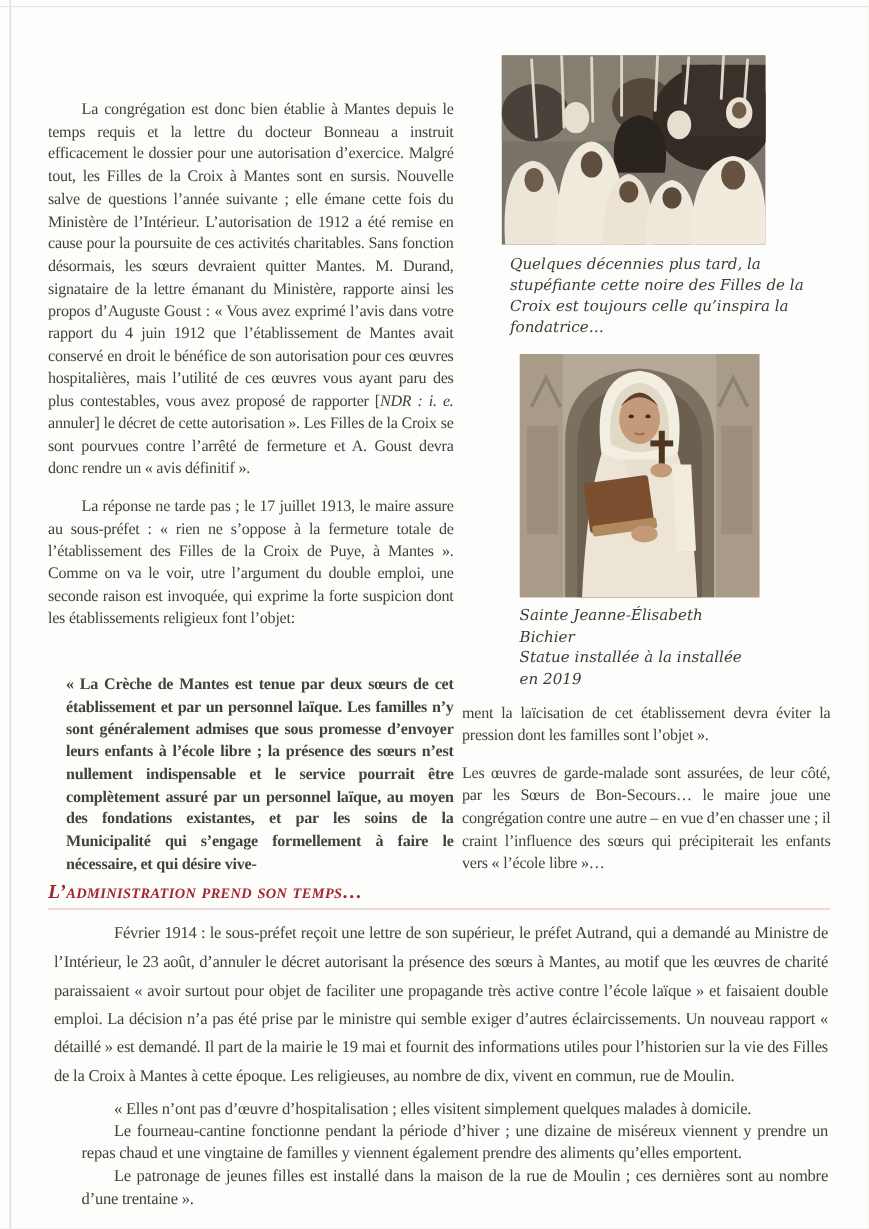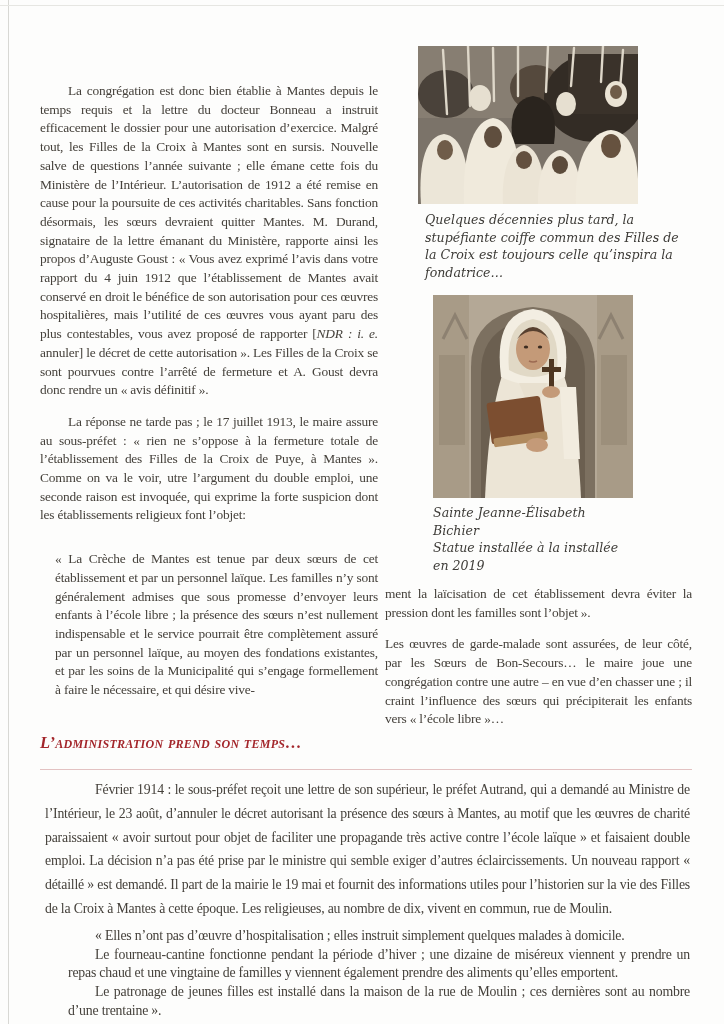--- a/index.html
+++ b/index.html
@@ -8,39 +8,39 @@
     font-family:"Liberation Serif", serif;color:#45413b;
   }
   .edge-left{position:absolute;left:8px;top:0;width:1px;height:1024px;background:#d8d8d4;}
   .edge-top{position:absolute;left:0;top:5px;width:724px;height:1px;background:#e6e6e2;}
 
   
   .col-left{position:absolute;left:40px;top:82px;width:338px;}
   .body{font-size:13.4px;line-height:18.7px;text-align:justify;letter-spacing:-0.2px;margin:0;}
   .indent{text-indent:28px;}
   .mt{margin-top:13px;}
-  .quote-left{margin-top:25px;padding-left:15px;}
+  .quote-left{margin-top:36px;padding-left:15px;font-weight:bold;}
   .it{font-style:italic;}
 
   .col-right{position:absolute;left:385px;top:46px;width:307px;}
   .photo1{display:block;margin-left:33px;width:220px;height:158px;}
   .photo2{display:block;margin:14px 0 0 48px;width:200px;height:203px;}
   .caption{font-family:"DejaVu Serif", serif;font-style:italic;font-size:12.6px;line-height:17.5px;color:#3d3b37;margin:0;}
   .caption1{margin:7px 0 0 40px;width:258px;}
   .caption2{margin:6px 0 0 48px;width:200px;text-align:left;}
   .right-flow{margin-top:11px;}
   .right-flow p{margin:0;}
   .right-flow p + p{margin-top:13px;}
 
   
   .section{position:absolute;left:40px;top:733px;width:652px;}
   .heading{
     font-weight:bold;font-style:italic;font-variant:small-caps;
     font-size:16.5px;letter-spacing:.3px;color:#a3262b;
-    padding-bottom:16px;border-bottom:1px solid #e3c2c2;margin:0;
+    padding-bottom:4px;border-bottom:1px solid #e3c2c2;margin:0;
   }
   .bottom{margin:8px 2px 0 5px;}
   .bp{font-size:13.8px;line-height:23.8px;text-align:justify;text-indent:50px;letter-spacing:-0.2px;margin:0;}
   .bq{margin-top:6px;}
   .bq p{font-size:13.8px;line-height:18.8px;text-align:justify;letter-spacing:-0.2px;margin:0 0 0 23px;text-indent:27px;}
 </style>
 </head>
 <body>
 
 <div id="page">
@@ -82,21 +82,21 @@
       <path d="M46,158 C44,106 56,74 75,72 C94,74 104,106 102,158 Z" fill="#f0eadc"></path>
       <ellipse cx="75" cy="91" rx="9" ry="11" fill="#5f4e3e"></ellipse>
       <path d="M85,158 C83,126 92,101 106,99 C120,101 128,126 126,158 Z" fill="#ebe4d5"></path>
       <ellipse cx="106" cy="114" rx="8" ry="9" fill="#63503f"></ellipse>
       <path d="M120,158 C119,128 128,106 142,104 C156,106 164,128 163,158 Z" fill="#efe8da"></path>
       <ellipse cx="142" cy="119" rx="8" ry="9" fill="#5c4b3b"></ellipse>
       <path d="M158,158 C156,112 172,86 193,84 C214,86 222,110 220,158 Z" fill="#f1ebdd"></path>
       <ellipse cx="193" cy="100" rx="10" ry="12" fill="#66523f"></ellipse>
     </svg>
 
-    <p class="caption caption1">Quelques décennies plus tard, la stupéfiante coiffe commun des Filles de la Croix est toujours celle qu’inspira la fondatrice…</p>
+    <p class="caption caption1">Quelques décennies plus tard, la stupéfiante cette noire des Filles de la Croix est toujours celle qu’inspira la fondatrice…</p>
 
     <svg class="photo2" viewBox="0 0 200 203" xmlns="http://www.w3.org/2000/svg">
       <rect width="200" height="203" fill="#b4a896"></rect>
       <rect x="0" width="36" height="203" fill="#a89b87"></rect>
       <rect x="164" width="36" height="203" fill="#a89b87"></rect>
       <path d="M10,44 L22,20 L34,44" stroke="#8d8171" fill="none" stroke-width="3"></path>
       <path d="M166,44 L178,20 L190,44" stroke="#8d8171" fill="none" stroke-width="3"></path>
       <rect x="6" y="60" width="26" height="90" fill="#9c8f7b"></rect>
       <rect x="168" y="60" width="26" height="90" fill="#9c8f7b"></rect>
       <path d="M38,203 L38,72 Q38,18 100,12 Q162,18 162,72 L162,203 Z" fill="#7c7060"></path>
@@ -133,19 +133,19 @@
       <p>ment la laïcisation de cet établissement devra éviter la pression dont les familles sont l’objet ».</p>
       <p>Les œuvres de garde-malade sont assurées, de leur côté, par les Sœurs de Bon-Secours… le maire joue une congrégation contre une autre – en vue d’en chasser une ; il craint l’influence des sœurs qui précipiterait les enfants vers « l’école libre »…</p>
     </div>
   </div>
 
   <div class="section">
     <h2 class="heading">L’administration prend son temps…</h2>
     <div class="bottom">
       <p class="bp">Février 1914 : le sous-préfet reçoit une lettre de son supérieur, le préfet Autrand, qui a demandé au Ministre de l’Intérieur, le 23 août, d’annuler le décret autorisant la présence des sœurs à Mantes, au motif que les œuvres de charité paraissaient « avoir surtout pour objet de faciliter une propagande très active contre l’école laïque » et faisaient double emploi. La décision n’a pas été prise par le ministre qui semble exiger d’autres éclaircissements. Un nouveau rapport « détaillé » est demandé. Il part de la mairie le 19 mai et fournit des informations utiles pour l’historien sur la vie des Filles de la Croix à Mantes à cette époque. Les religieuses, au nombre de dix, vivent en commun, rue de Moulin.</p>
       <div class="bq">
-        <p>« Elles n’ont pas d’œuvre d’hospitalisation ; elles instruit simplement quelques malades à domicile.</p>
+        <p>« Elles n’ont pas d’œuvre d’hospitalisation ; elles visitent simplement quelques malades à domicile.</p>
         <p>Le fourneau-cantine fonctionne pendant la période d’hiver ; une dizaine de miséreux viennent y prendre un repas chaud et une vingtaine de familles y viennent également prendre des aliments qu’elles emportent.</p>
         <p>Le patronage de jeunes filles est installé dans la maison de la rue de Moulin ; ces dernières sont au nombre d’une trentaine ».</p>
       </div>
     </div>
   </div>
 </div>
 
 </body></html>

